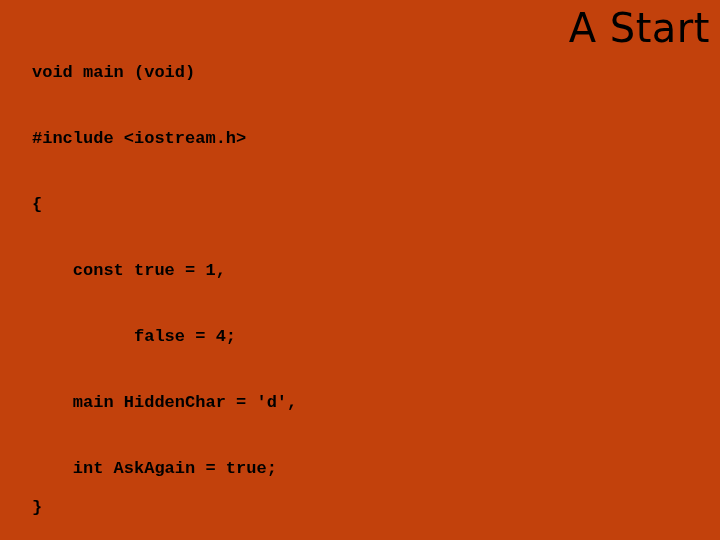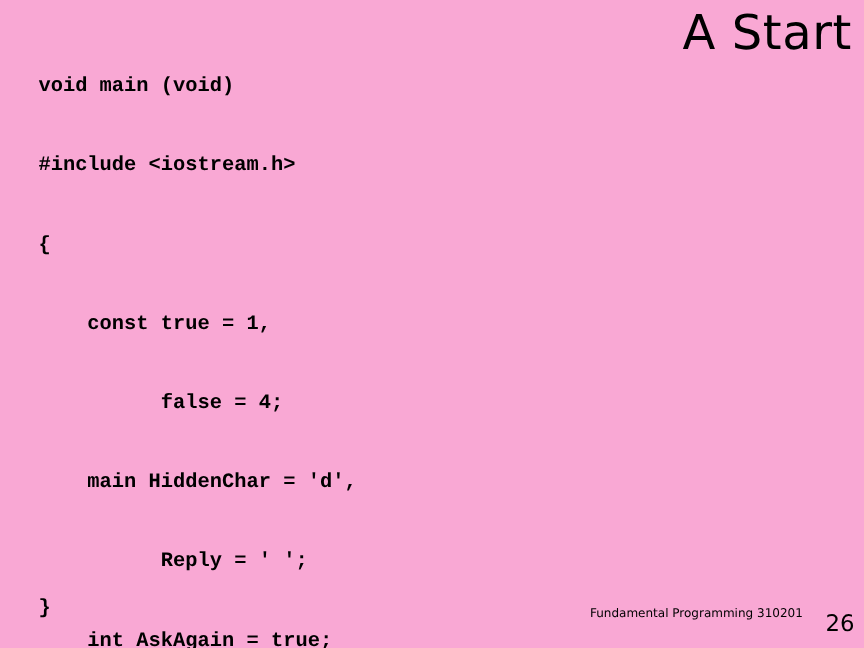--- a/index.html
+++ b/index.html
@@ -5,21 +5,21 @@
   html, body {
     margin: 0;
     padding: 0;
     background: #ffffff;
   }
 
   .slide {
     position: relative;
     width: 720px;
     height: 540px;
-    background: #f9a8d4;
+    background: #c2410c;
     overflow: hidden;
     font-family: "Liberation Sans", sans-serif;
   }
 
   
   .slide-title {
     position: absolute;
     right: 10px;
     top: 4px;
     font-family: "DejaVu Sans", sans-serif;
@@ -102,24 +102,19 @@
 
   <div class="slide-title">A Start</div>
 
   <div class="code-block">
     <div class="code-line">void main (void)</div>
     <div class="code-line">#include &lt;iostream.h&gt;</div>
     <div class="code-line">{</div>
     <div class="code-line">    const true = 1,</div>
     <div class="code-line">          false = 4;</div>
     <div class="code-line">    main HiddenChar = 'd',</div>
-    <div class="code-line">          Reply = ' ';</div>
     <div class="code-line">    int AskAgain = true;</div>
   </div>
 
   <div class="code-close">}</div>
 
-  <div class="footer">
-    <div class="footer-text">Fundamental Programming 310201</div>
-    <div class="footer-pagenum">26</div>
-  </div>
 
 </div>
 
 </body></html>

